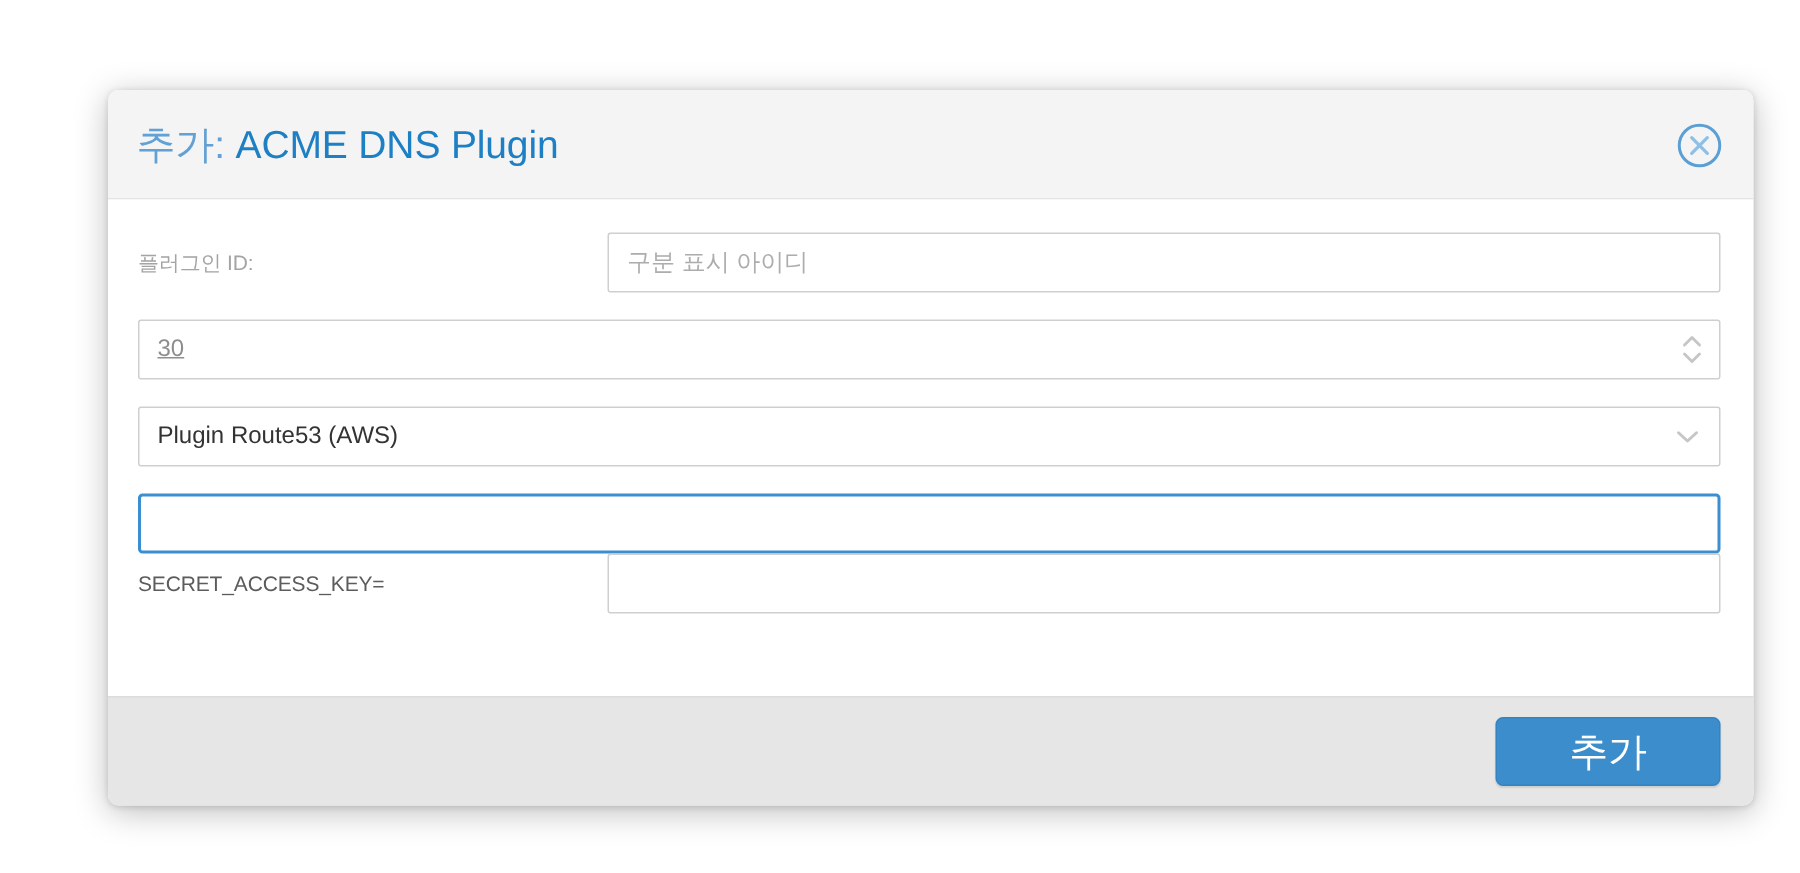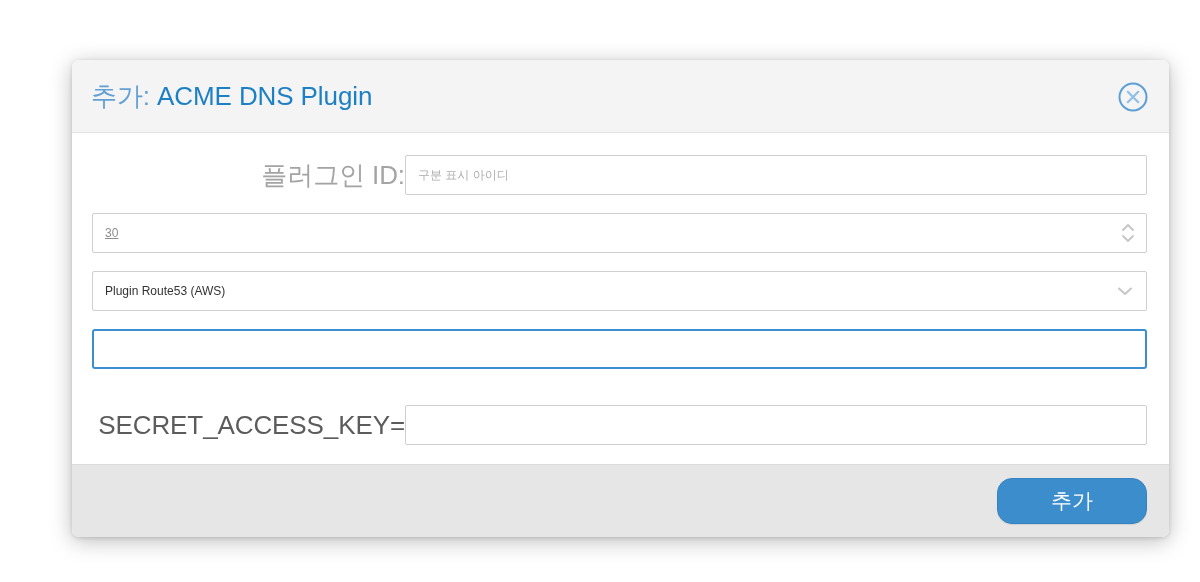--- a/index.html
+++ b/index.html
@@ -74,50 +74,49 @@
     left: 20px;
     right: 22px;
     height: 40px;
     display: flex;
     align-items: center;
   }
   .form-row.r0 { top: 22px; }
   .form-row.r1 { top: 80px; }
   .form-row.r2 { top: 138px; }
   .form-row.r3 { top: 196px; }
-  .form-row.r4 { top: 272px; }
+  .form-row.r4 { top: 236px; }
 
   .fld-label {
     width: 313px;
     flex: 0 0 313px;
-    font-size: 26px;
+    font-size: 14px;
     line-height: 26px;
     color: #5c5c5c;
     white-space: nowrap;
     letter-spacing: -0.1px;
-    text-align: right;
   }
   .fld-label.dim { color: #a4a4a4; }
 
   .fld-wrap {
     position: relative;
     flex: 1 1 auto;
     height: 40px;
   }
 
   .txtbox {
     position: absolute;
     inset: 0;
     border: 1px solid #cfcfcf;
     border-radius: 2px;
     background: #ffffff;
     display: flex;
     align-items: center;
     padding: 0 12px;
-    font-size: 12px;
+    font-size: 16px;
     color: #333333;
     overflow: hidden;
   }
   .txtbox.focused {
     border: 2px solid #3b8fd1;
     border-radius: 3px;
   }
   .txtbox .ph      { color: #adadad; }
   .txtbox .val-dim { color: #8e8e8e; text-decoration: underline; }
 
@@ -150,23 +149,23 @@
     border-top: 1px solid #dcdcdc;
   }
   .primary-btn {
     position: absolute;
     right: 22px;
     top: 13px;
     width: 150px;
     height: 46px;
     background: #3c8dcc;
     border: 1px solid #3583c0;
-    border-radius: 15px;
+    border-radius: 5px;
     color: #ffffff;
-    font-size: 21px;
+    font-size: 26px;
     font-family: inherit;
     line-height: 44px;
     text-align: center;
     cursor: pointer;
     letter-spacing: -0.1px;
     box-shadow: 0 1px 1px rgba(0,0,0,0.10);
   }
 </style>
 </head>
 <body>

